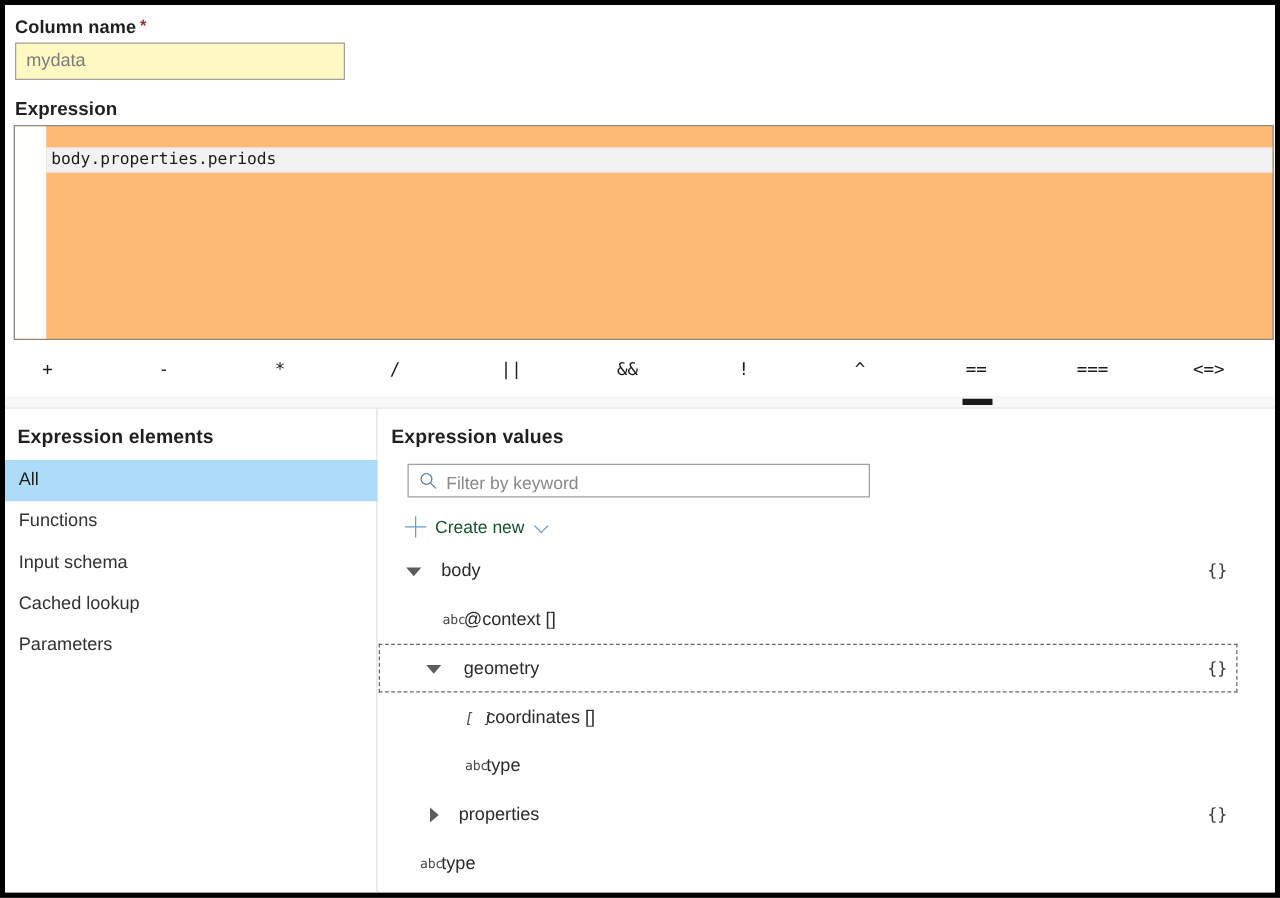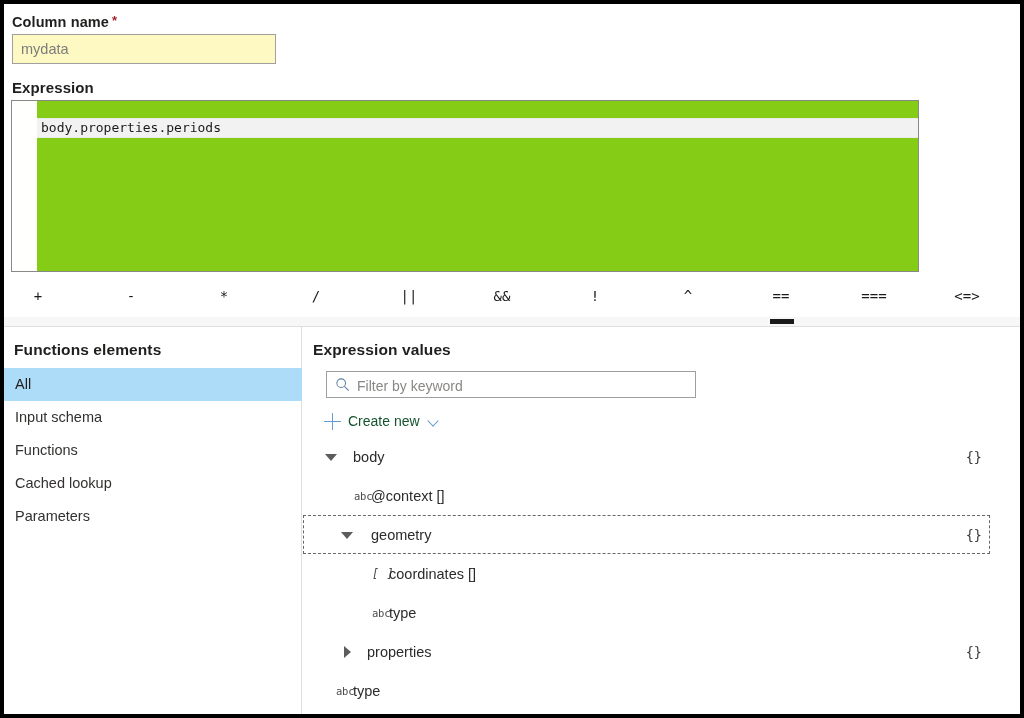--- a/index.html
+++ b/index.html
@@ -79,25 +79,25 @@
     top: 75px;
     font-size: 15px;
     font-weight: 700;
     color: #201f1e;
     letter-spacing: 0.1px;
   }
   .editor {
     position: absolute;
     left: 7px;
     top: 96px;
-    width: 908px;
+    width: 1008px;
     height: 172px;
     box-sizing: border-box;
     border: 1px solid #8a8886;
-    background: #84cc16;
+    background: #fdba74;
     overflow: hidden;
   }
   .editor-gutter {
     position: absolute;
     left: 0; top: 0;
     width: 25px;
     height: 100%;
     background: #fffffe;
   }
   .active-line {
@@ -403,25 +403,25 @@
         <div class="op-btn" style="left: 638px; width: 92px;">^</div>
         <div class="op-btn" style="left: 731px; width: 92px;">==</div>
         <div class="op-btn" style="left: 824px; width: 92px;">===</div>
         <div class="op-btn" style="left: 917px; width: 92px;">&lt;=&gt;</div>
       </div>
     <div class="op-scroll-track"></div>
     <div class="op-scroll-thumb"></div>
     <div class="panel-top-rule"></div>
 
     <div class="panel-left">
-      <div class="panel-title">Functions elements</div>
+      <div class="panel-title">Expression elements</div>
       <div class="elem-list" id="elem-list">
           <div class="elem-item selected">All</div>
+          <div class="elem-item">Functions</div>
           <div class="elem-item">Input schema</div>
-          <div class="elem-item">Functions</div>
           <div class="elem-item">Cached lookup</div>
           <div class="elem-item">Parameters</div>
         </div>
     </div>
 
     <div class="panel-right">
       <div class="panel-title">Expression values</div>
 
       <div class="filter-wrap">
         <svg class="filter-icon" viewBox="0 0 16 16" fill="none">

